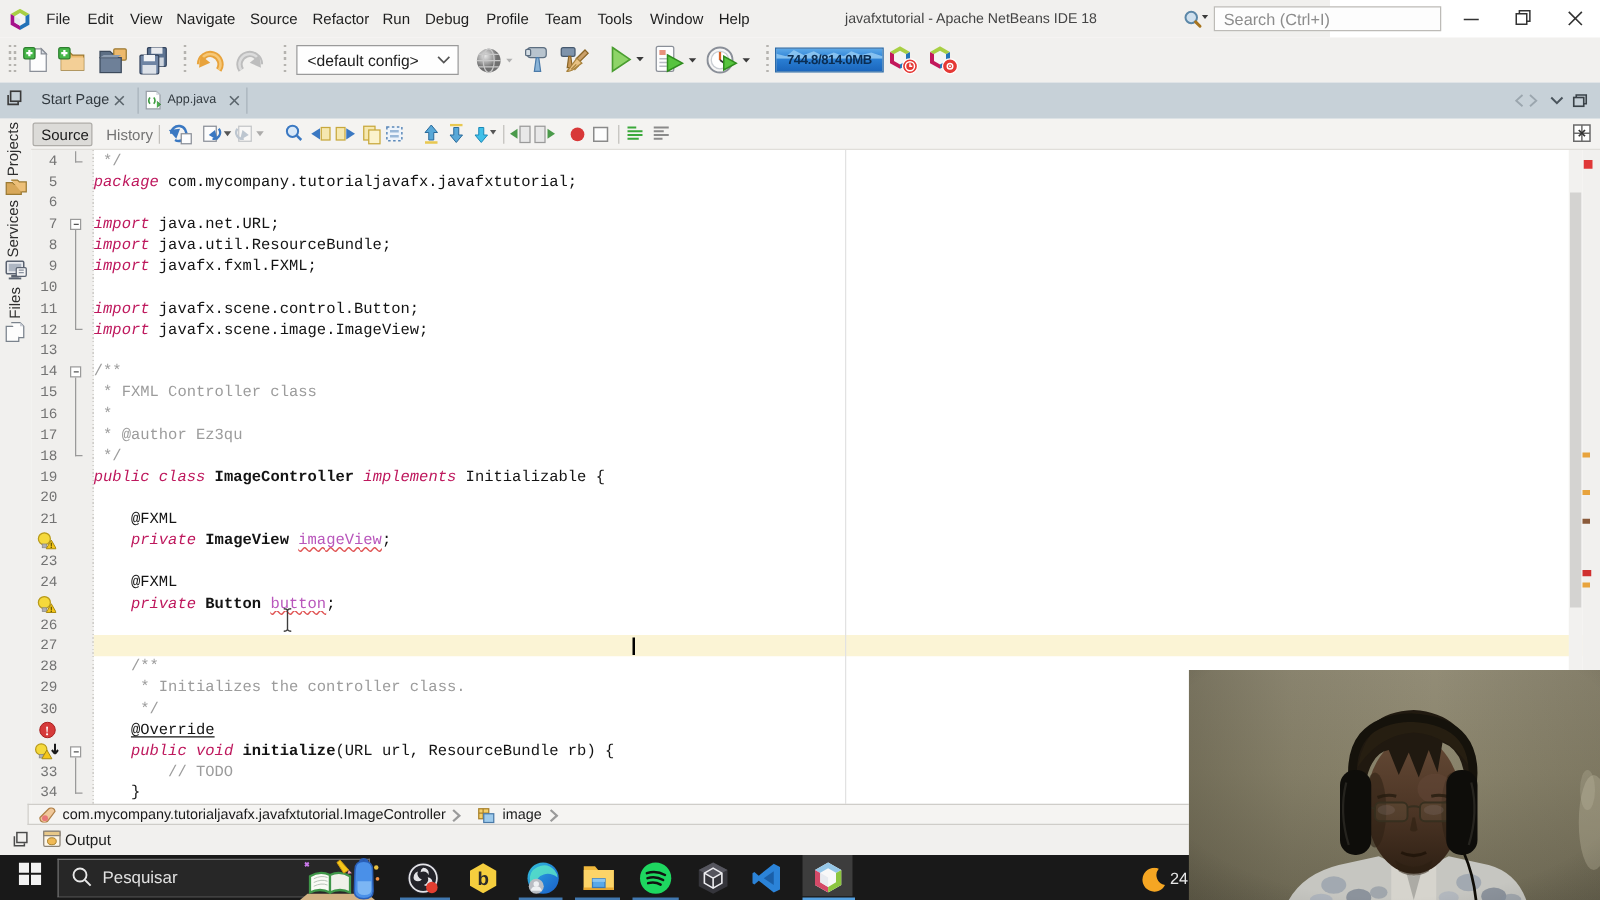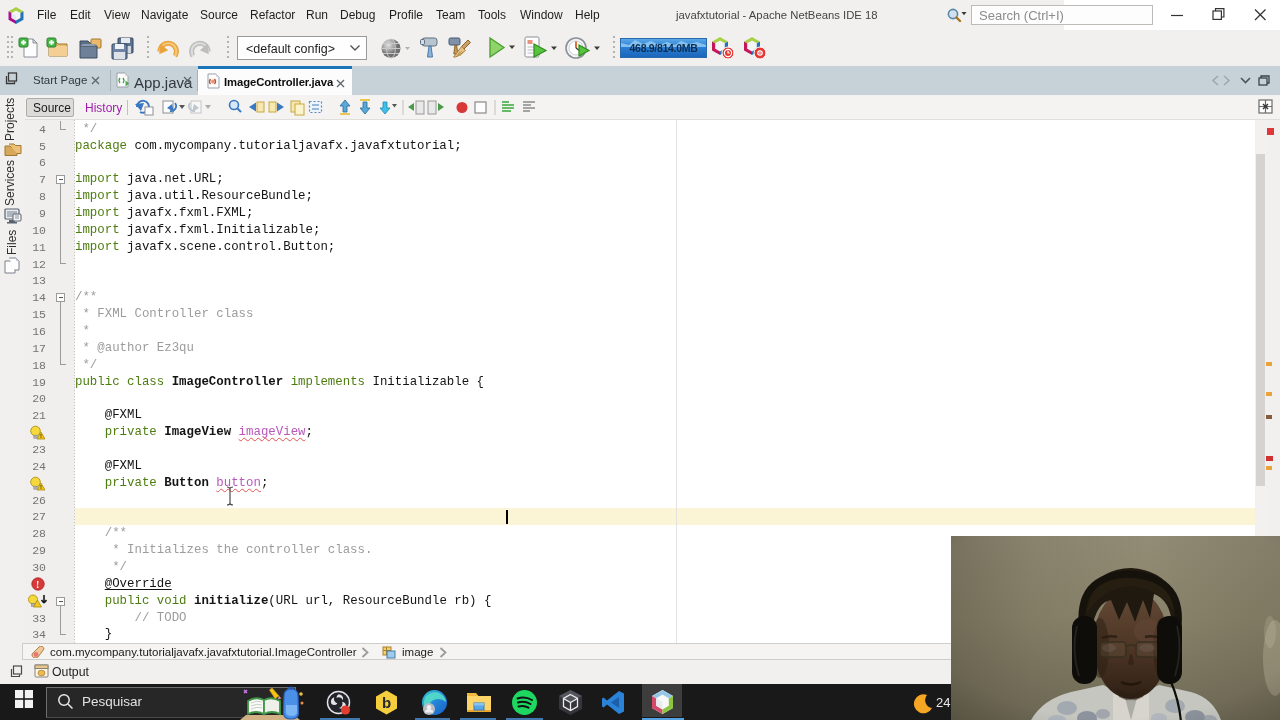--- a/index.html
+++ b/index.html
@@ -20,21 +20,21 @@
   #edbar { left:0; top:95px; width:1280px; height:25px; background:#f4f3f1; border-bottom:1px solid #e0deda; }
   
   #sidebar { left:0; top:95px; width:25px; height:565px; background:#f1f0ee; }
   
   #editor { left:25px; top:120px; width:1241px; height:524px; background:#ffffff; }
   #gutter { position:absolute; left:0; top:0; width:50px; height:524px; background:#f0efed; }
   .ln { position:absolute; left:0; width:21px; text-align:right;
         font-family:"Liberation Mono", monospace; font-size:11.5px; color:#737373; }
   .cl { position:absolute; left:50px; white-space:pre;
         font-family:"Liberation Mono", monospace; font-size:12.4px; color:#141414; line-height:16.86px; }
-  .k { color:#4d7c0f; }
+  .k { color:#be185d;font-style:italic; }
   .c { color:#9c9c9c; }
   .b { font-weight:bold; }
   .f { color:#b957bc; text-decoration:underline wavy #e05353 1px; text-underline-offset:2px; }
   .caretrow { position:absolute; left:50px; width:1191px; height:17px; background:#fbf4d5; }
   
   #crumb { left:22px; top:643px; width:929px; height:17px; background:#f5f4f2; border:1px solid #cfcdc9; border-right:none; }
   
   #outrow { left:0; top:660px; width:1280px; height:24px; background:#f1f0ee; }
   
   #taskbar { left:0; top:684px; width:1280px; height:36px; background:#191919; }
@@ -168,21 +168,21 @@
     <path d="M11 12 L11 5.5" stroke="#d86428" stroke-width="1.8"></path>
     <path d="M11 12 L15 15" stroke="#3a3a3a" stroke-width="1.4"></path>
     <polygon points="14,9 24,14.5 14,20" fill="#57c43e" stroke="#2f8c1e" stroke-width="1.2"></polygon>
     <polygon points="29,10.5 35,10.5 32,14" fill="#3a3a3a"></polygon>
   </svg>
   <div class="abs" style="left:613px;top:6px;width:2px;height:24px;background-image:repeating-linear-gradient(#b5b3af 0 2px, transparent 2px 5px)"></div>
   <div class="abs" style="left:620px;top:8px;width:87px;height:20px;background:linear-gradient(180deg,#5ba8e8 0%,#2a7fd4 45%,#1b66bc 100%);border:1px solid #2a6aa8">
     <svg class="abs" style="left:0;top:0" width="85" height="8" viewBox="0 0 85 8">
         <path d="M0 8 L0 4 L8 6 L14 1 L22 5 L30 2 L38 6 L46 3 L54 6 L60 2 L68 5 L76 3 L85 6 L85 8 z" fill="#8ec6f2" opacity="0.9"></path>
       </svg>
-    <span class="abs" style="left:0;top:3px;width:85px;text-align:center;font-size:10.5px;color:#0b2d52;font-weight:bold;letter-spacing:-0.3px">468.9/814.0MB</span>
+    <span class="abs" style="left:0;top:3px;width:85px;text-align:center;font-size:10.5px;color:#0b2d52;font-weight:bold;letter-spacing:-0.3px">744.8/814.0MB</span>
   </div>
   <svg class="abs" style="left:711px;top:6px" width="24" height="24" viewBox="0 0 24 24">
     <polygon points="9,1 17,5.5 17,14.5 9,19 1,14.5 1,5.5" fill="#fff"></polygon>
     <polygon points="9,1 17,5.5 9,10 1,5.5" fill="#a8cf45"></polygon>
     <polygon points="1,5.5 9,10 9,19 1,14.5" fill="#c2185b"></polygon>
     <polygon points="17,5.5 17,14.5 9,19 9,10" fill="#2373b8"></polygon>
     <polygon points="9,4.5 13.8,7.2 13.8,12.8 9,15.5 4.2,12.8 4.2,7.2" fill="#f4f4f4"></polygon>
     <circle cx="17" cy="17" r="6" fill="#e53935" stroke="#fff" stroke-width="1"></circle>
     <circle cx="17" cy="17" r="3.6" fill="none" stroke="#fff" stroke-width="1.2"></circle>
     <path d="M17 14.8 v2.2 h1.8" stroke="#fff" stroke-width="1.2" fill="none"></path>
@@ -210,50 +210,38 @@
       </svg>
   </div>
   <div class="tabsep" style="left:110px"></div>
   <div class="tab" style="left:111px;width:86px">
     <svg class="abs" style="left:4px;top:6px" width="15" height="16" viewBox="0 0 15 16">
       <path d="M2 1 h8 l3 3 v11 h-11 z" fill="#fdfdfd" stroke="#9aa0a8" stroke-width="1"></path>
       <path d="M10 1 l3 3 h-3 z" fill="#d8dce2"></path>
       <path d="M5 6 q-2 2.5 0 5 M8 6 q2 2.5 0 5" stroke="#3f9c42" stroke-width="1.3" fill="none"></path>
       <path d="M10.5 9 l3 2.5 -3 2.5" fill="#4caf50" stroke="#2e7d32" stroke-width="0.6"></path>
     </svg>
-    <span class="abs" style="left:23px;top:8px;font-size:15px;color:#31393f">App.java</span>
+    <span class="abs" style="left:23px;top:8px;font-size:10px;color:#31393f">App.java</span>
     <svg class="abs" style="left:72px;top:10px" width="9" height="9" viewBox="0 0 9 9">
         <path d="M1 1 L8 8 M8 1 L1 8" stroke="#5c666d" stroke-width="1.3"></path>
       </svg>
   </div>
   <div class="tabsep" style="left:197px"></div>
-  <div class="tab" style="left:198px;width:154px;background:#fcfcfc;border-top:3px solid #1b76b9">
-    <svg class="abs" style="left:8px;top:4px" width="15" height="16" viewBox="0 0 15 16">
-      <path d="M2 1 h8 l3 3 v11 h-11 z" fill="#fdfdfd" stroke="#9aa0a8" stroke-width="1"></path>
-      <path d="M10 1 l3 3 h-3 z" fill="#d8dce2"></path>
-      <path d="M4.5 6 q-2 2.5 0 5 M8.5 6 q2 2.5 0 5" stroke="#c0522e" stroke-width="1.4" fill="none"></path>
-      <circle cx="7" cy="8.5" r="2" fill="#e8927c"></circle>
-    </svg>
-    <span class="abs" style="left:26px;top:7px;font-size:11.3px;font-weight:bold;letter-spacing:-0.1px;color:#0d0d0d">ImageController.java</span>
-    <svg class="abs" style="left:138px;top:10px" width="9" height="9" viewBox="0 0 9 9">
-        <path d="M1 1 L8 8 M8 1 L1 8" stroke="#5c666d" stroke-width="1.3"></path>
-      </svg>
-  </div>
   <svg class="abs" style="left:1210px;top:8px" width="60" height="13" viewBox="0 0 60 13">
     <path d="M8 2 L3 6.5 L8 11" fill="none" stroke="#9ba6ae" stroke-width="1.5"></path>
     <path d="M14 2 L19 6.5 L14 11" fill="none" stroke="#9ba6ae" stroke-width="1.5"></path>
     <path d="M31 4 L35.5 8.5 L40 4" fill="none" stroke="#4a545c" stroke-width="1.6"></path>
     <rect x="49" y="4" width="8" height="7" fill="none" stroke="#3a4248" stroke-width="1.3"></rect>
     <path d="M51 4 v-2 h8 v7 h-2" fill="none" stroke="#3a4248" stroke-width="1.3"></path>
   </svg>
 </div>
 <div class="abs" id="edbar">
   <div class="abs" style="left:26px;top:3px;width:48px;height:19px;background:#dcdbd8;border:1px solid #aeaca8;border-radius:2px"></div>
   <span class="abs" style="left:33px;top:6px;font-size:12px;color:#1a1a1a">Source</span>
-  <span class="abs" style="left:85px;top:6px;font-size:12px;color:#a21caf">History</span>
+  <span class="abs" style="left:85px;top:6px;font-size:12px;color:#737373">History</span>
   <div class="abs" style="left:127px;top:5px;width:1px;height:15px;background:#c2c0bc"></div>
   <svg class="abs" style="left:135px;top:4px" width="410" height="17" viewBox="0 0 410 17">
     <g>
       <path d="M2 8 a6 6 0 1 1 3 5" fill="none" stroke="#3a78c2" stroke-width="2"></path>
       <polygon points="0,5 6,12 9,4" fill="#3a78c2"></polygon>
       <rect x="10" y="8" width="8" height="8" fill="#fdfdfd" stroke="#8a8f98"></rect>
     </g>
     <g transform="translate(28,0)">
       <rect x="0" y="2" width="10" height="12" fill="#fdfdfd" stroke="#8a8f98"></rect>
       <path d="M12 4 a5 5 0 0 1 -5 8" fill="none" stroke="#3a78c2" stroke-width="1.8"></path>
@@ -415,22 +403,22 @@
   <div class="abs" style="left:31px;top:476.7px;width:9px;height:9px;border:1px solid #9a9a9a;background:#fff">
       <div style="position:absolute;left:1.5px;top:3px;width:4px;height:1px;background:#555"></div>
     </div>
   <div class="abs" style="left:35px;top:485.7px;width:6px;height:29.1px;border-left:1px solid #9a9a9a;border-bottom:1px solid #9a9a9a"></div>
 
   <div class="cl" style="top:0.6px"><span class="c"> */</span></div>
   <div class="cl" style="top:17.5px"><span class="k">package</span> com.mycompany.tutorialjavafx.javafxtutorial;</div>
   <div class="cl" style="top:51.2px"><span class="k">import</span> java.net.URL;</div>
   <div class="cl" style="top:68px"><span class="k">import</span> java.util.ResourceBundle;</div>
   <div class="cl" style="top:84.9px"><span class="k">import</span> javafx.fxml.FXML;</div>
-  <div class="cl" style="top:101.8px"><span class="k">import</span> javafx.fxml.Initializable;</div>
   <div class="cl" style="top:118.6px"><span class="k">import</span> javafx.scene.control.Button;</div>
+  <div class="cl" style="top:135.5px"><span class="k">import</span> javafx.scene.image.ImageView;</div>
   <div class="cl" style="top:169.2px"><span class="c">/**</span></div>
   <div class="cl" style="top:186.1px"><span class="c"> * FXML Controller class</span></div>
   <div class="cl" style="top:202.9px"><span class="c"> *</span></div>
   <div class="cl" style="top:219.8px"><span class="c"> * @author Ez3qu</span></div>
   <div class="cl" style="top:236.6px"><span class="c"> */</span></div>
   <div class="cl" style="top:253.5px"><span class="k">public</span> <span class="k">class</span> <span class="b">ImageController</span> <span class="k">implements</span> Initializable {</div>
   <div class="cl" style="top:287.2px">    @FXML</div>
   <div class="cl" style="top:304.1px">    <span class="k">private</span> <span class="b">ImageView</span> <span class="f">imageView</span>;</div>
   <div class="cl" style="top:337.8px">    @FXML</div>
   <div class="cl" style="top:354.7px">    <span class="k">private</span> <span class="b">Button</span> <span class="f">button</span>;</div>

